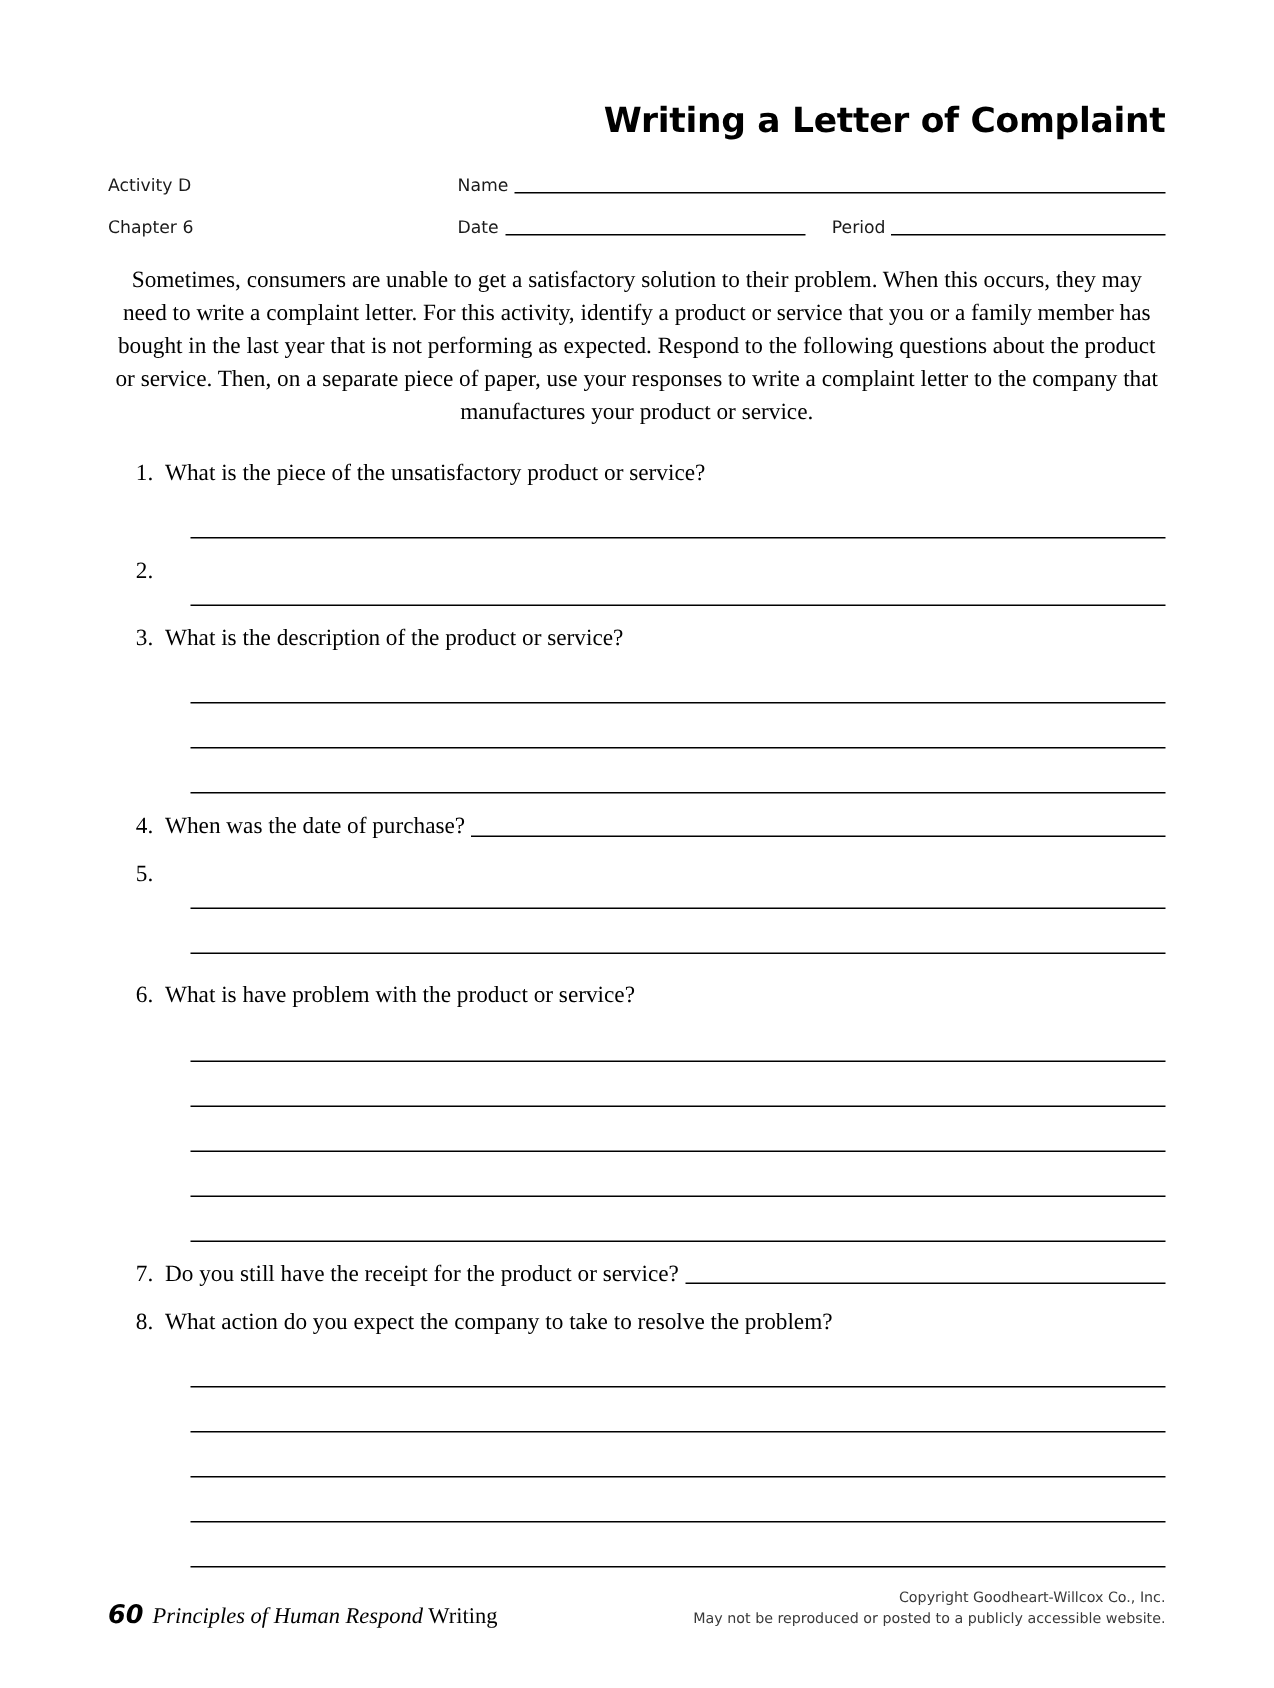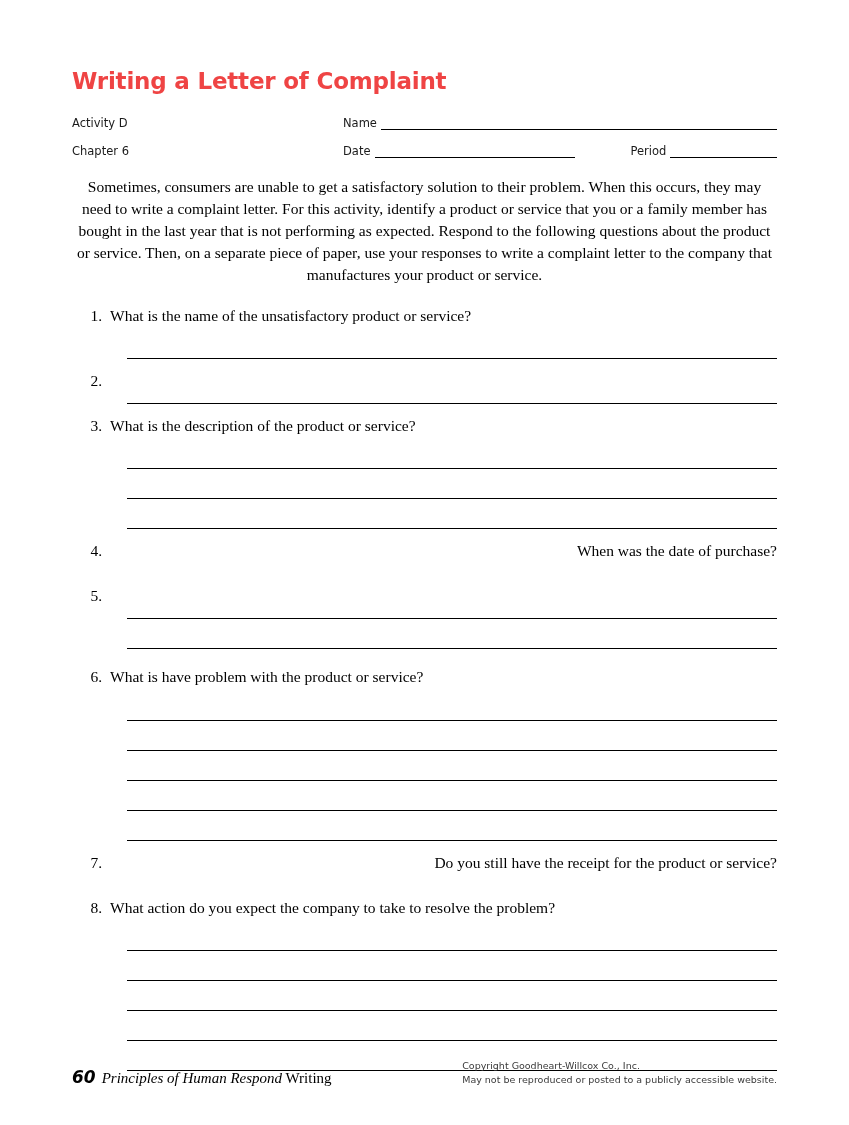--- a/index.html
+++ b/index.html
@@ -16,48 +16,47 @@
   }
   .page {
     position: absolute;
     left: 0; top: 0;
     width: 849px;
     height: 1125px;
     box-sizing: border-box;
     padding: 0 72px;
   }
   .title {
-    text-align: left;
+    text-align: right;
     font-family: "DejaVu Sans", sans-serif;
     font-weight: bold;
     font-size: 23px;
     letter-spacing: -0.2px;
     margin-top: 68px;
     margin-bottom: 0;
-    color: #ef4444;
+    color: #000000;
   }
   .meta {
     margin-top: 22px;
     font-family: "DejaVu Sans", sans-serif;
     font-size: 11.5px;
     color: #1a1a1a;
   }
   .meta-row {
     display: flex;
-    align-items: flex-end;
+    align-items: center;
     margin-bottom: 14px;
   }
   .meta-left {
     width: 233px;
     flex: 0 0 233px;
   }
   .meta-label {
     white-space: nowrap;
     margin-right: 4px;
-    margin-left: 38px;
   }
   .fill {
     flex: 1 1 auto;
     border-bottom: 1px solid #000;
     height: 11px;
   }
   .fill-fixed {
     flex: 0 0 200px;
     border-bottom: 1px solid #000;
     height: 11px;
@@ -79,22 +78,21 @@
   }
   ol.questions > li {
     margin-bottom: 0;
     padding-left: 4px;
   }
   .q-text {
     display: block;
   }
   .q-inline {
     display: flex;
-    align-items: flex-end;
-    flex-direction: column;
+    align-items: center;
   }
   .q-inline .line-inline {
     flex: 1 1 auto;
     border-bottom: 1px solid #000;
     height: 12px;
     margin-left: 4px;
   }
   .answer-lines {
     margin: 0;
     padding: 0;
@@ -129,20 +127,21 @@
     margin-right: 6px;
     font-style: italic;
   }
   .footer-left .ital {
     font-style: italic;
   }
   .footer-right {
     font-family: "DejaVu Sans", sans-serif;
     font-size: 9.5px;
     color: #3a3a3a;
+    text-align: right;
     line-height: 1.45;
   }
 </style>
 </head>
 <body>
 
 <div class="page">
 
   <h1 class="title">Writing a Letter of Complaint</h1>
 
@@ -160,21 +159,21 @@
       <span class="meta-label">Period</span>
       <span class="fill"></span>
     </div>
   </div>
 
   <p class="intro">Sometimes, consumers are unable to get a satisfactory solution to their problem. When this occurs, they may need to write a complaint letter. For this activity, identify a product or service that you or a family member has bought in the last year that is not performing as expected. Respond to the following questions about the product or service. Then, on a separate piece of paper, use your responses to write a complaint letter to the company that manufactures your product or service.</p>
 
   <ol class="questions">
 
     <li>
-      <span class="q-text">What is the name of the unsatisfactory product or service?</span>
+      <span class="q-text">What is the piece of the unsatisfactory product or service?</span>
       <div class="answer-lines">
         <div class="ans-line first"></div>
       </div>
       <div class="spacer-sm"></div>
     </li>
 
     <li>
       <div class="answer-lines">
         <div class="ans-line first"></div>
       </div>

